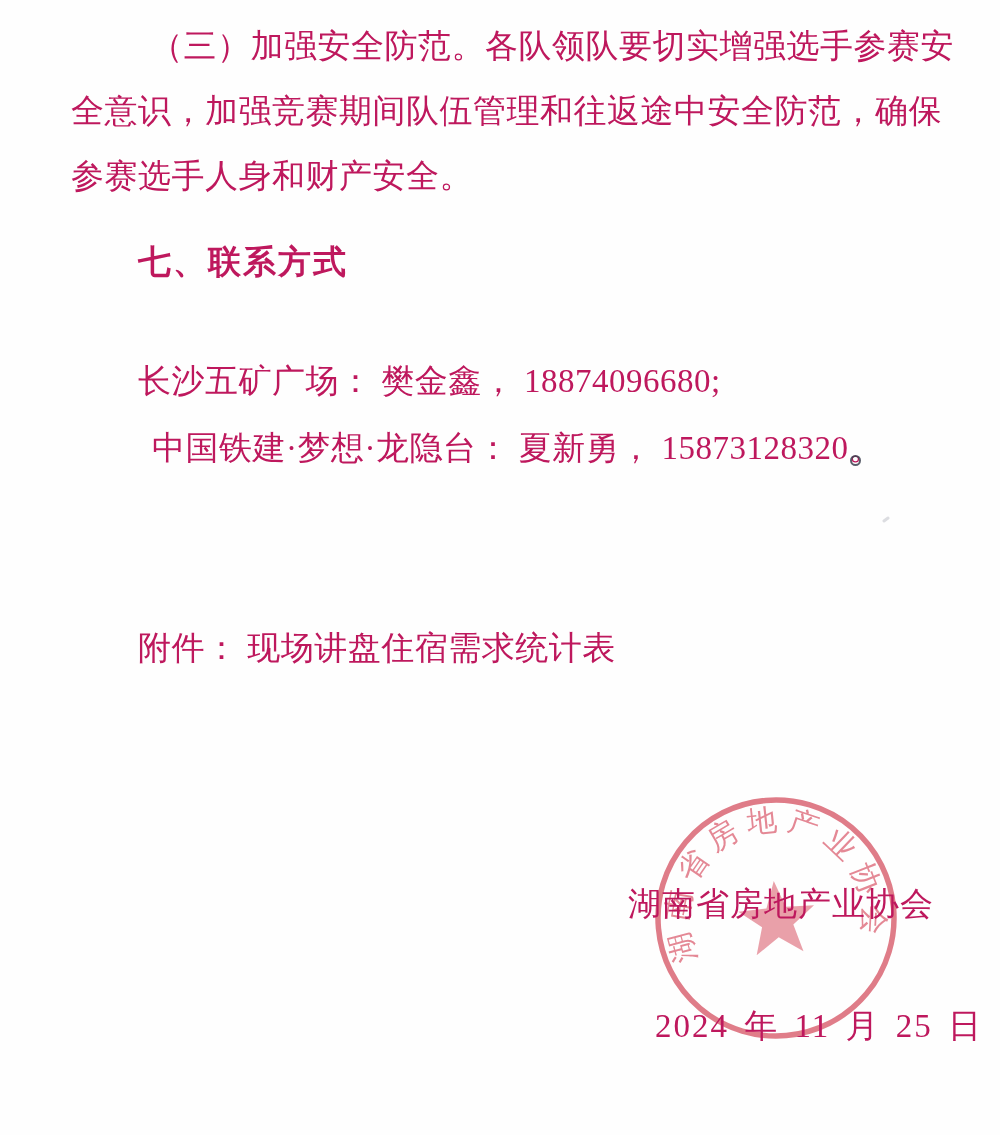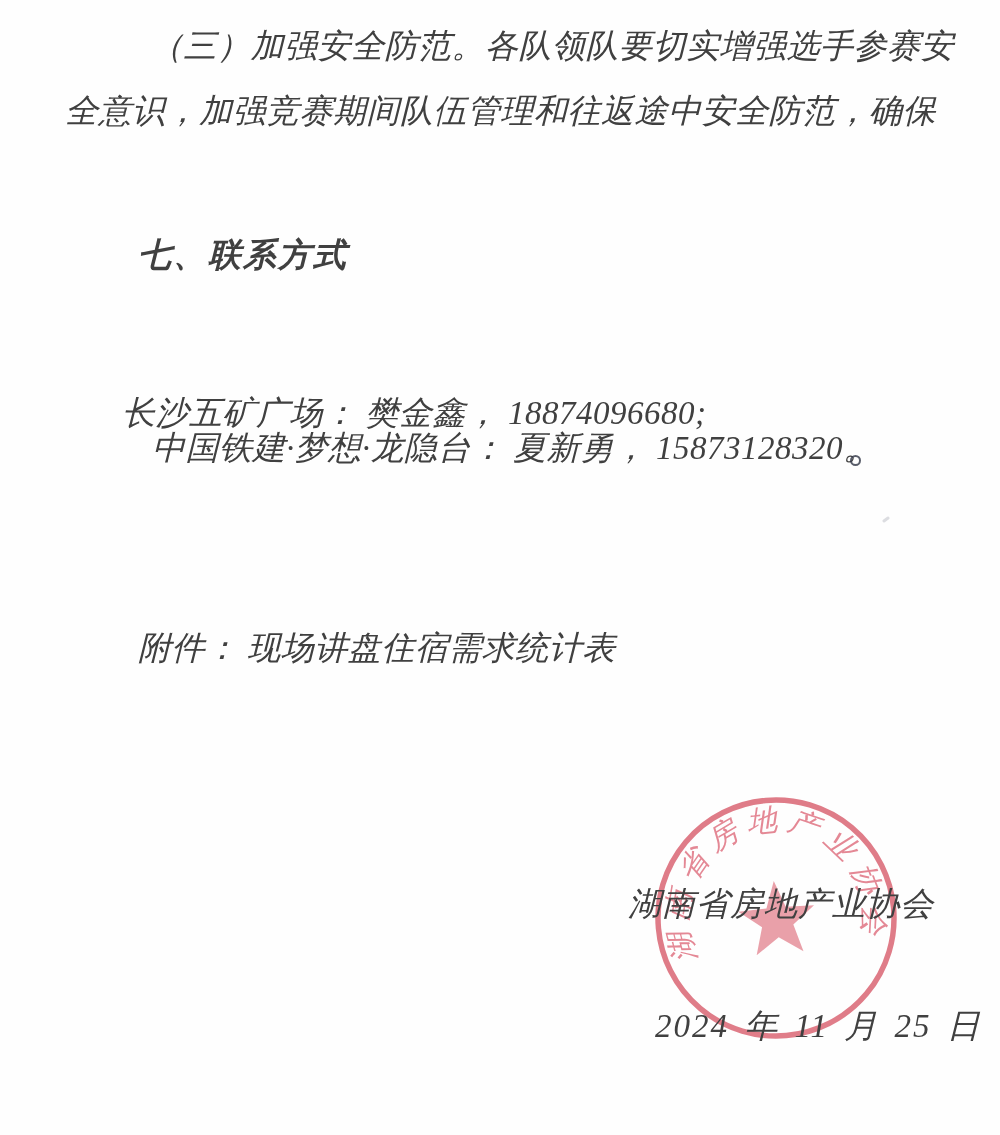--- a/index.html
+++ b/index.html
@@ -3,22 +3,21 @@
 <meta charset="utf-8">
 <style>
   html, body { margin: 0; padding: 0; background: #ffffff; }
   .page {
     position: relative;
     width: 1000px;
     height: 1135px;
     background: #fefefe;
     overflow: hidden;
     font-family: "Liberation Serif", "DejaVu Serif", serif;
-    color: #404040;
-    font-style: italic;
+    color: #be185d;
   }
   .line {
     position: absolute;
     font-size: 33px;
     line-height: 1.1;
     white-space: nowrap;
     letter-spacing: 0.5px;
   }
   .bold { font-weight: bold; letter-spacing: 2px; }
   .date-line { letter-spacing: 2px; word-spacing: 5px; }
@@ -55,25 +54,26 @@
     border-radius: 2px;
     z-index: 1;
   }
 </style>
 </head>
 <body>
 
 <div class="page">
 
   <div class="line" style="left:150px; top:28px;">（三）加强安全防范。各队领队要切实增强选手参赛安</div>
-  <div class="line" style="left:65px; top:93px;">全意识，加强竞赛期间队伍管理和往返途中安全防范，确保</div>
+  <div class="line" style="left:71px; top:93px;">全意识，加强竞赛期间队伍管理和往返途中安全防范，确保</div>
+  <div class="line" style="left:71px; top:158px;">参赛选手人身和财产安全。</div>
 
-  <div class="line bold" style="left:138px; top:237px;">七、联系方式</div>
+  <div class="line bold" style="left:138px; top:244px;">七、联系方式</div>
 
-  <div class="line" style="left:122px; top:363px;margin-top:32px;">长沙五矿广场： 樊金鑫， 18874096680;</div>
+  <div class="line" style="left:138px; top:363px;">长沙五矿广场： 樊金鑫， 18874096680;</div>
   <div class="line" style="left:138px; top:430px;margin-left:14px;">中国铁建·梦想·龙隐台： 夏新勇， 15873128320。</div>
 
   <div class="line" style="left:138px; top:618px;margin-top:12px;">附件： 现场讲盘住宿需求统计表</div>
 
   <div class="artifact-ring"></div>
   <div class="artifact-speck"></div>
 
   <div class="seal">
     <svg width="250" height="250" viewBox="0 0 250 250">
       <defs>

